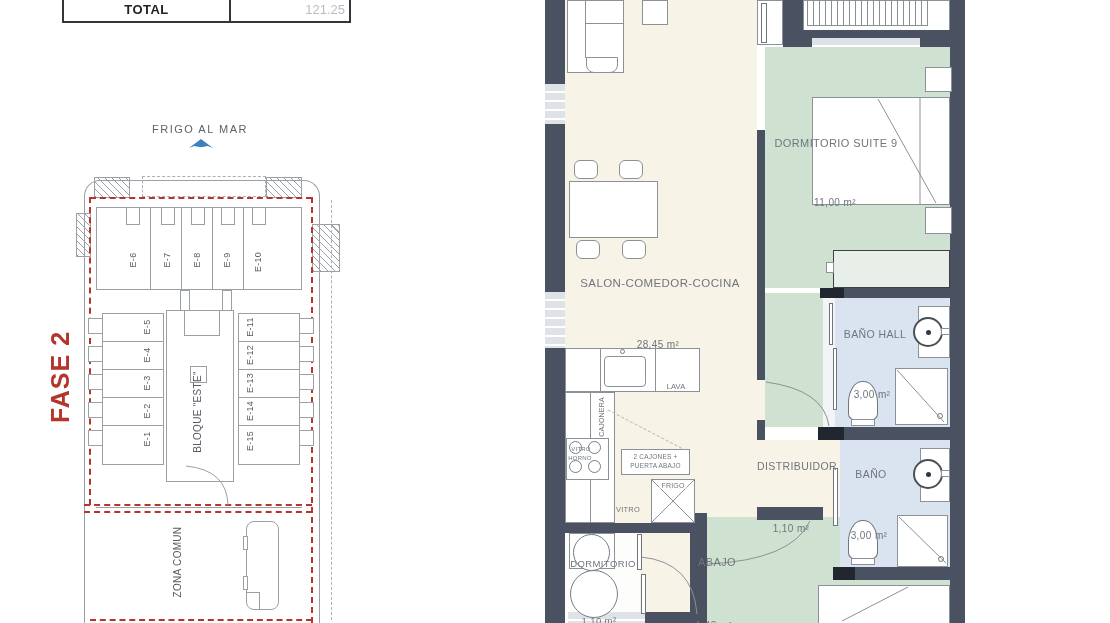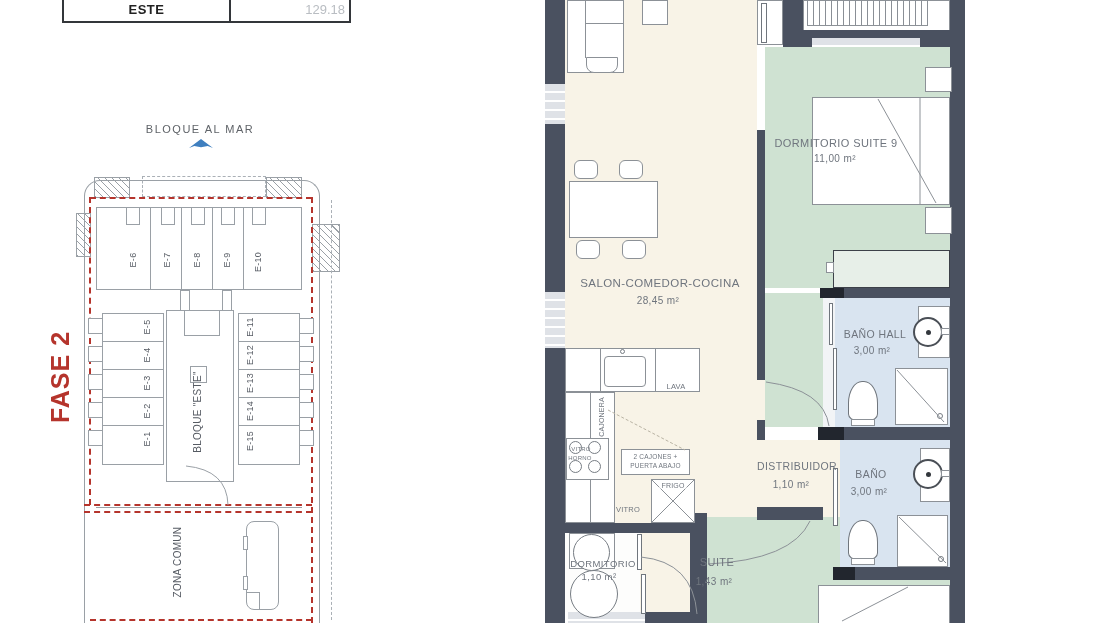--- a/index.html
+++ b/index.html
@@ -9,21 +9,21 @@
   .w{position:absolute;background:#4a5160;}
   .bk{position:absolute;background:#22262e;}
   .o{position:absolute;background:#fff;border:1px solid #8c9197;box-sizing:border-box;}
   .go{position:absolute;border:1px solid #9aa0a6;box-sizing:border-box;background:#fff;}
   .ln{position:absolute;background:#8c9197;}
   .gl{position:absolute;background:#9aa0a6;}
   .ct{position:absolute;transform:translate(-50%,-50%);white-space:nowrap;color:#6f757e;
       font-size:11px;letter-spacing:.4px;}
   .vt{position:absolute;transform:translate(-50%,-50%) rotate(-90deg);white-space:nowrap;
       color:#565b63;font-size:9px;letter-spacing:.3px;}
-  .area{font-size:10px;}
+  .area{font-size:10px;margin-top:44px;}
   .tiny{font-size:7px;letter-spacing:.2px;color:#6f757e;}
   .cream{background:#f8f3e7;}
   .green{background:#cfe2d2;}
   .blue{background:#d9e4f0;}
   .hatch{background:repeating-linear-gradient(90deg,#8a8f96 0 1px,transparent 1px 6px);}
   .dhatch{background:repeating-linear-gradient(45deg,#9aa0a6 0 1px,transparent 1px 5px);}
   .redv{position:absolute;border-left:2px dashed #b5342c;}
   .redh{position:absolute;border-top:2px dashed #b5342c;}
   .grayv{position:absolute;border-left:1px dashed #aab0b6;}
   .dashbox{position:absolute;border:1px dashed #aab0b6;box-sizing:border-box;}
@@ -37,27 +37,27 @@
   .winband{position:absolute;background:repeating-linear-gradient(180deg,#dfe2e7 0 7px,#fff 7px 9px);}
   .cell{position:absolute;border:2px solid #33363a;box-sizing:border-box;display:flex;align-items:center;}
   svg{position:absolute;left:0;top:0;}
 </style>
 </head>
 <body>
 
 <div id="sheet">
 
   <div class="cell" style="left:62px;top:-4px;width:169px;height:27px;justify-content:center;">
-    <span style="font-weight:bold;font-size:13px;color:#222;letter-spacing:.5px;">ESTE</span>
+    <span style="font-weight:bold;font-size:13px;color:#222;letter-spacing:.5px;">TOTAL</span>
   </div>
   <div class="cell" style="left:229px;top:-4px;width:122px;height:27px;justify-content:flex-end;">
-    <span style="font-size:13px;color:#b9bdc2;padding-right:4px;">129.18</span>
+    <span style="font-size:13px;color:#b9bdc2;padding-right:4px;">121.25</span>
   </div>
 
-  <span class="ct" style="left:200px;top:129px;font-size:11px;letter-spacing:1.5px;color:#5f6368;">BLOQUE AL MAR</span>
+  <span class="ct" style="left:200px;top:129px;font-size:11px;letter-spacing:1.5px;color:#5f6368;">FRIGO AL MAR</span>
   <div class="a" style="left:189px;top:139px;width:24px;height:9px;background:#3f7fbf;
        clip-path:polygon(50% 0,100% 100%,78% 78%,50% 92%,22% 78%,0 100%);"></div>
 
   <span class="vt" style="left:60px;top:377px;font-size:25px;font-weight:bold;color:#b5342c;letter-spacing:1px;">FASE 2</span>
 
   <div class="go" style="left:84px;top:180px;width:236px;height:443px;border-bottom:none;
        border-radius:16px 16px 0 0;background:transparent;"></div>
   <div class="dashbox" style="left:142px;top:176px;width:124px;height:21px;"></div>
   <div class="go dhatch" style="left:94px;top:177px;width:36px;height:21px;"></div>
   <div class="go dhatch" style="left:266px;top:177px;width:36px;height:21px;"></div>
@@ -252,21 +252,21 @@
   <span class="ct" style="left:660px;top:283px;font-size:11.5px;">SALON-COMEDOR-COCINA</span>
   <span class="ct area" style="left:658px;top:300px;">28,45 m²</span>
   <span class="ct" style="left:836px;top:143px;">DORMITORIO SUITE 9</span>
   <span class="ct area" style="left:835px;top:158px;">11,00 m²</span>
   <span class="ct" style="left:875px;top:334px;font-size:10.5px;">BAÑO HALL</span>
   <span class="ct area" style="left:872px;top:350px;">3,00 m²</span>
   <span class="ct" style="left:871px;top:474px;font-size:10.5px;">BAÑO</span>
   <span class="ct area" style="left:869px;top:491px;">3,00 m²</span>
   <span class="ct" style="left:797px;top:466px;font-size:10.5px;">DISTRIBUIDOR</span>
   <span class="ct area" style="left:791px;top:484px;">1,10 m²</span>
-  <span class="ct" style="left:717px;top:562px;">SUITE</span>
+  <span class="ct" style="left:717px;top:562px;">ABAJO</span>
   <span class="ct area" style="left:714px;top:581px;">1,43 m²</span>
   <span class="ct" style="left:603px;top:563px;font-size:9.5px;">DORMITORIO</span>
   <span class="ct area" style="left:599px;top:576px;font-size:9.5px;">1,10 m²</span>
 
   <span class="ct tiny" style="left:676px;top:386px;font-size:7.5px;">LAVA</span>
   <span class="vt tiny" style="left:601px;top:417px;font-size:7px;color:#6f757e;">CAJONERA</span>
   <span class="ct tiny" style="left:581px;top:449px;font-size:6px;">VITRO</span>
   <span class="ct tiny" style="left:580px;top:458px;font-size:6px;">HORNO</span>
   <span class="ct tiny" style="left:673px;top:485px;font-size:7px;background:#fff;padding:0 2px;">FRIGO</span>
   <span class="ct tiny" style="left:628px;top:509px;font-size:7.5px;">VITRO</span>

